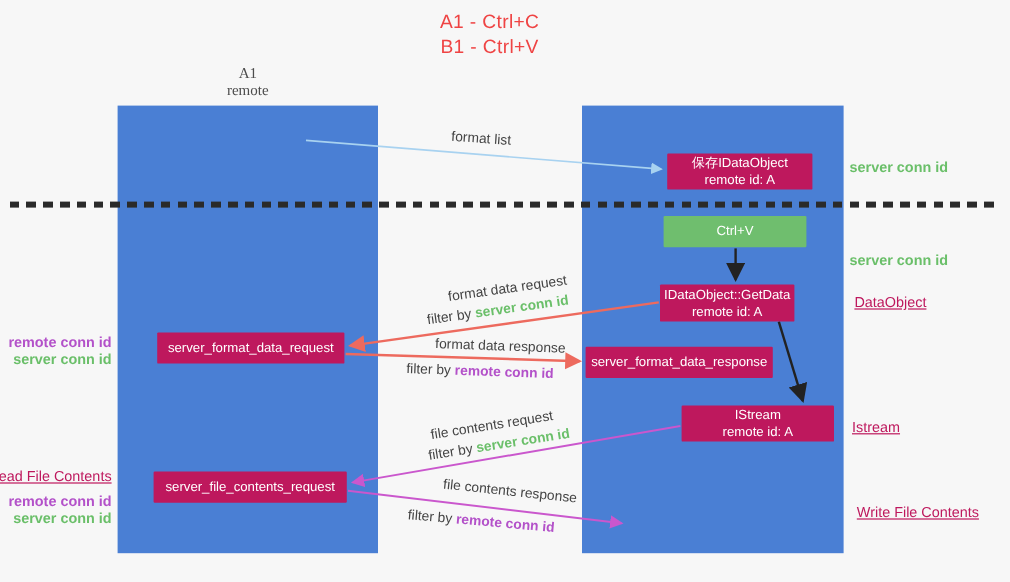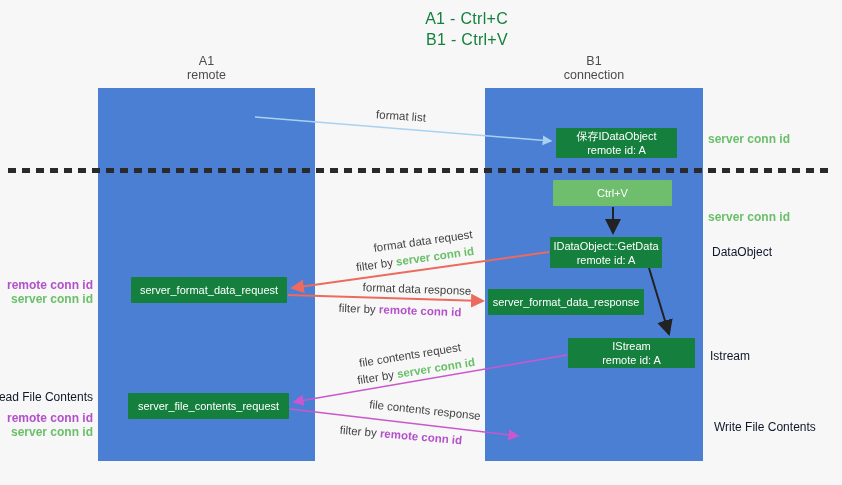--- a/index.html
+++ b/index.html
@@ -1,75 +1,71 @@
 <!DOCTYPE html>
 <html><head>
 <meta charset="utf-8">
 <style>
   html,body { margin:0; padding:0; }
   body { font-family:"Liberation Sans","DejaVu Sans",sans-serif; background:#f7f7f7; }
   .canvas { position:relative; width:842px; height:485px; background:#f7f7f7; overflow:hidden; }
 
-  .title { position:absolute; left:308px; top:8px; width:200px; text-align:right;
-           font-size:16px; color:#15803d; line-height:21px; letter-spacing:.3px; }
+  .title { position:absolute; left:308px; top:8px; width:200px; text-align:center;
+           font-size:16px; color:#ef4444; line-height:21px; letter-spacing:.3px; }
 
-  .col-header { position:absolute; text-align:center; font-size:12.5px; color:#4c4c4c; line-height:14px; }
+  .col-header { position:absolute; text-align:center; font-size:12.5px; color:#4c4c4c; line-height:14px;font-family:Liberation Serif, serif; }
   .col-header.left  { left:98px;  top:54px; width:217px; }
   .col-header.right { left:485px; top:54px; width:218px; }
 
   .column { position:absolute; top:88px; height:373px; background:#4a7fd4; z-index:1; }
   .column.left  { left:98px;  width:217px; }
   .column.right { left:485px; width:218px; }
 
   .divider { position:absolute; left:8px; top:168px; width:826px; height:5px; z-index:2;
              background:repeating-linear-gradient(to right,#2a2a2a 0 8px,transparent 8px 14px); }
 
   svg.arrows { position:absolute; left:0; top:0; z-index:2; pointer-events:none; }
 
   .box { position:absolute; z-index:3; display:flex; flex-direction:column; align-items:center;
          justify-content:center; color:#fff; font-size:11px; line-height:14px; text-align:center;
          white-space:nowrap; border-radius:1px; }
   .green-box  { background:#6fbe6e; }
-  .orange-box { background:#15803d; }
+  .orange-box { background:#be185d; }
 
   .box.ctrl-c   { left:137px; top:106px; width:117px; height:27px; }
   .box.save-obj { left:556px; top:128px; width:121px; height:30px; }
   .box.ctrl-v   { left:553px; top:180px; width:119px; height:26px;justify-content:center; }
   .box.getdata  { left:550px; top:237px; width:112px; height:31px; }
   .box.fmt-req  { left:131px; top:277px; width:156px; height:26px; }
   .box.fmt-resp { left:488px; top:289px; width:156px; height:26px; }
   .box.istream  { left:568px; top:338px; width:127px; height:30px; }
   .box.file-req { left:128px; top:393px; width:161px; height:26px; }
   .box.file-resp{ left:523px; top:424px; width:162px; height:26px; }
 
   .arrow-label { position:absolute; z-index:4; font-size:11.5px; color:#444;
                  white-space:nowrap; transform-origin:center; }
   .annotation  { position:absolute; z-index:4; font-size:12px; white-space:nowrap; }
   .annotation.right-align { text-align:right; }
   .bold-green  { color:#6abf69; font-weight:bold; }
   .bold-purple { color:#b351c9; font-weight:bold; }
-  .dark        { color:#0f172a; }
+  .dark        { color:#be185d;text-decoration:underline; }
 </style>
 </head>
 <body>
 
 <div class="canvas">
 
   <div class="title">
     <div>A1 - Ctrl+C</div>
     <div>B1 - Ctrl+V</div>
   </div>
 
   <div class="col-header left">
     <div>A1</div>
     <div>remote</div>
-  </div>
-  <div class="col-header right">
-    <div>B1</div>
-    <div>connection</div>
   </div>
 
   <div class="column left"></div>
   <div class="column right"></div>
 
   <div class="divider"></div>
 
   <svg class="arrows" width="842" height="485" viewBox="0 0 842 485">
     <defs>
       <marker id="m-blue" markerWidth="8" markerHeight="8" refX="6" refY="3.5" orient="auto">

